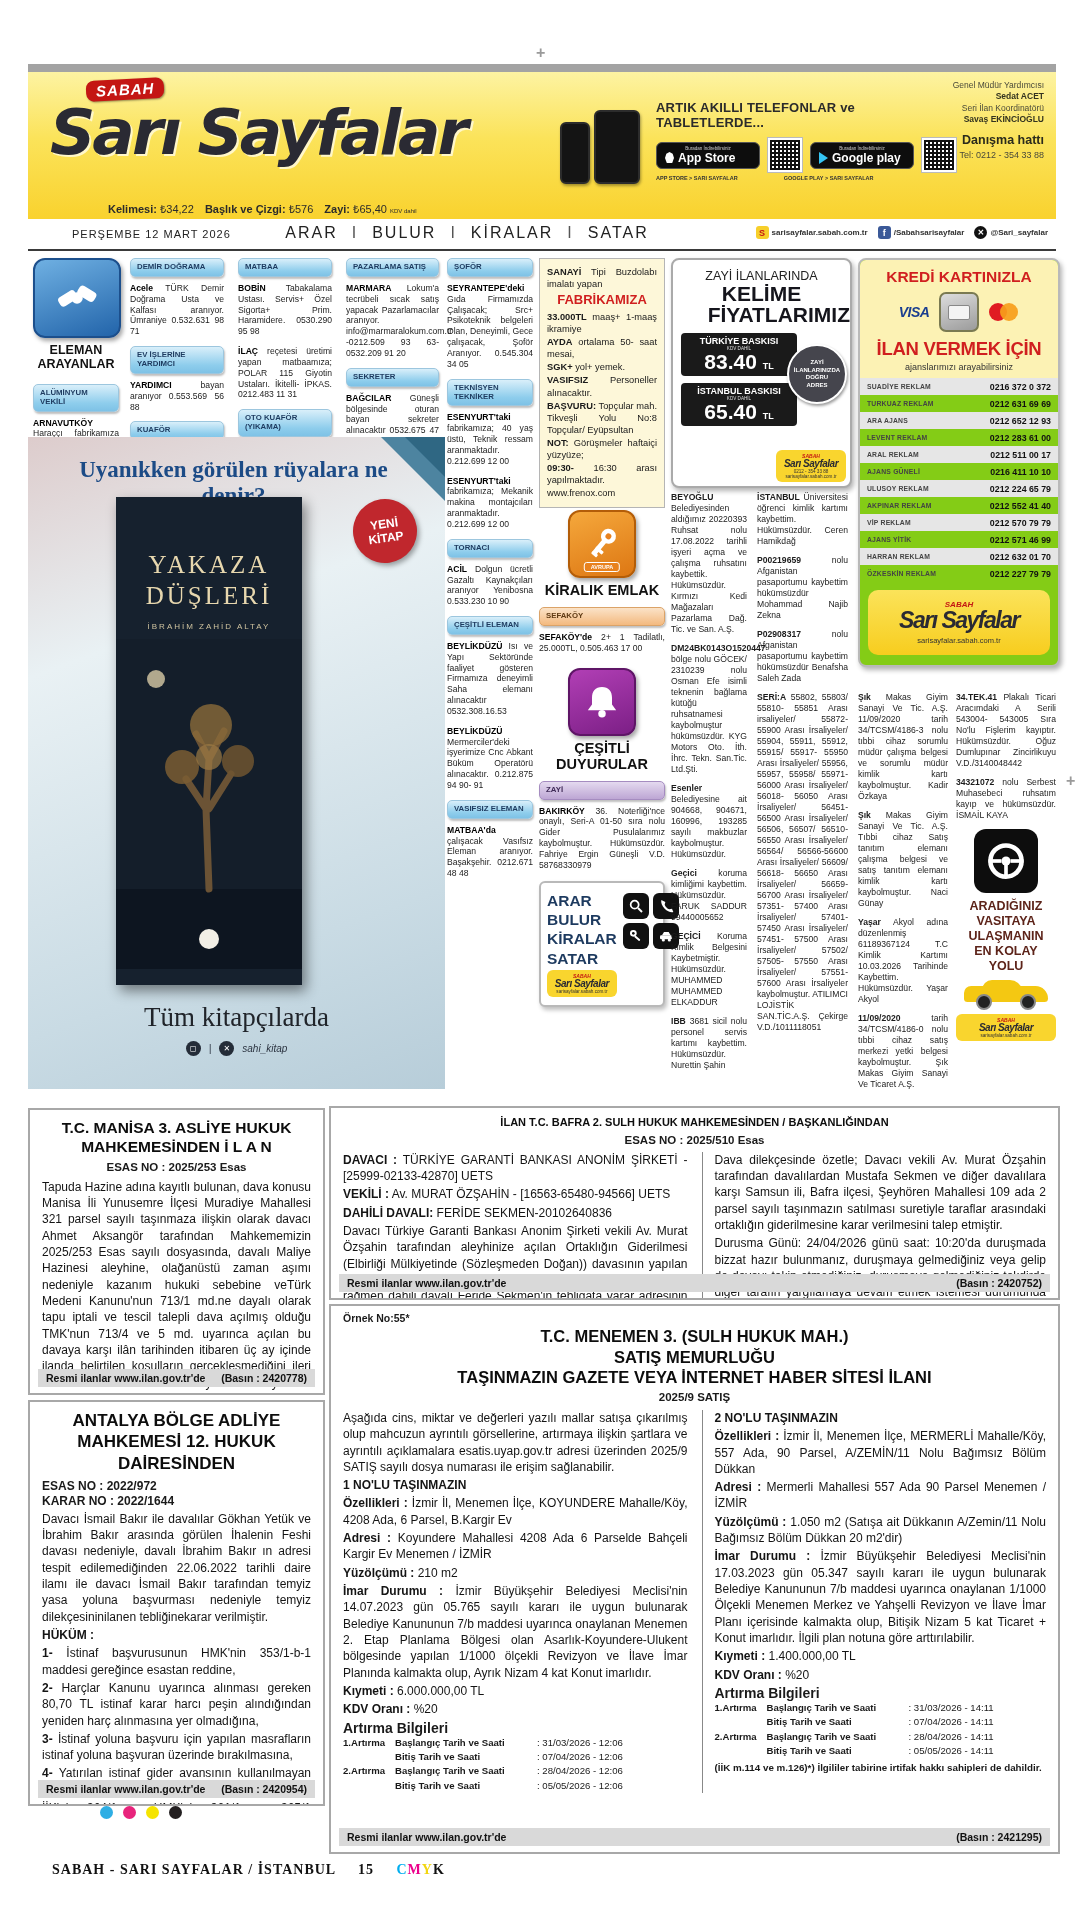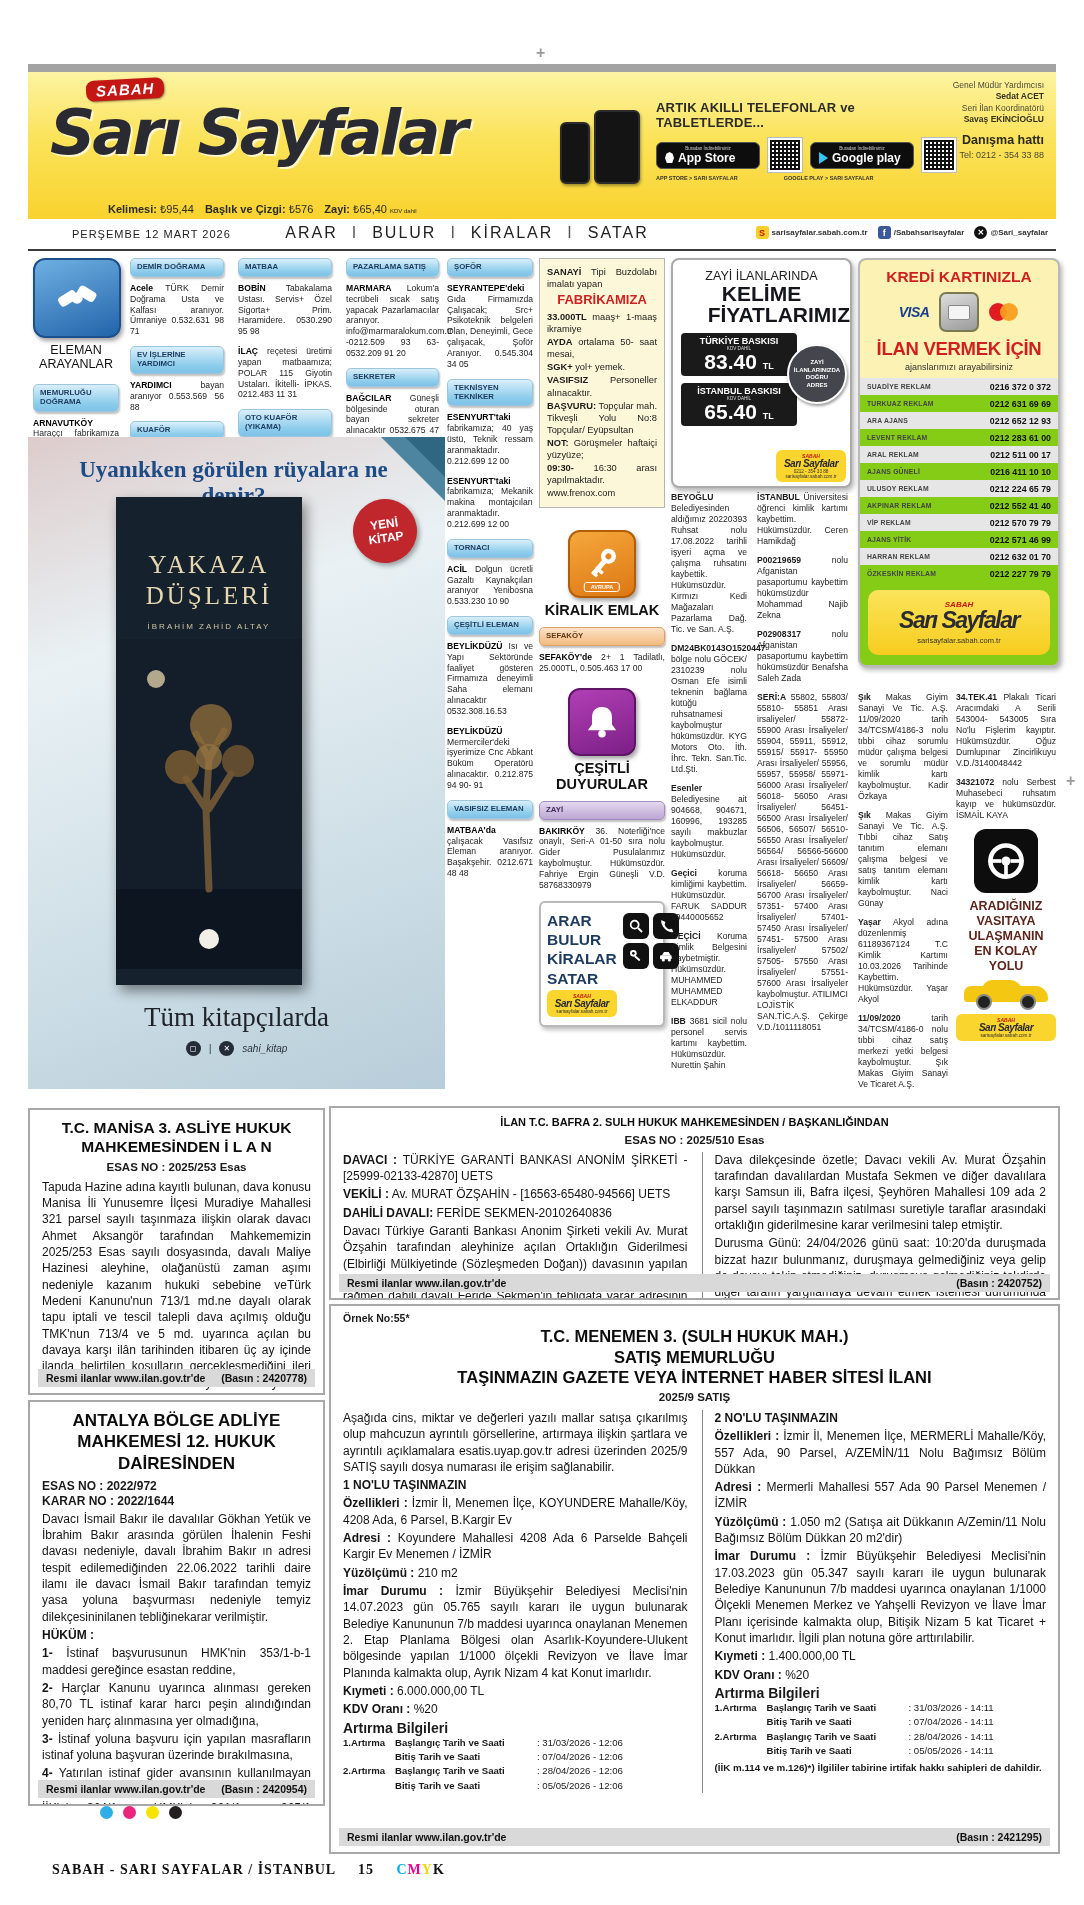--- a/index.html
+++ b/index.html
@@ -62,23 +62,23 @@
        border-radius:5px;color:#1d3a5f;font-size:7.8px;font-weight:bold;padding:4px 6px;
        box-shadow:1px 2px 2px rgba(0,0,0,.25);margin:0 0 6px 0;line-height:1.15;}
   .tab.peach{background:linear-gradient(180deg,#fbe3c8,#f3b97f);border-color:#dba368;color:#5f3a14;}
   .tab.lav{background:linear-gradient(180deg,#e4d9ef,#bda6d4);border-color:#a58cc0;color:#3f2a57;}
   .ad{font-size:8.6px;line-height:1.26;text-align:justify;margin:0 0 9px 0;color:#1c1c1c;}
   .ad b{color:#000;}
   
   .icon-box{width:84px;height:76px;border-radius:12px;border:2px solid #1c4f8c;
             background:linear-gradient(160deg,#6fb0e2,#2264aa);display:flex;align-items:center;justify-content:center;
             box-shadow:2px 3px 4px rgba(0,0,0,.35);}
-  .cat-label{font-size:12.5px;font-weight:normal;text-align:center;color:#111;margin:5px 0 12px 0;line-height:1.15;}
-  
-  .sanayi{background:#fdf7d9;border:1px solid #b5b5b5;padding:7px 7px;font-size:9.3px;line-height:1.3;margin-bottom:22px;}
+  .cat-label{font-size:12.5px;font-weight:bold;text-align:center;color:#111;margin:5px 0 12px 0;line-height:1.15;}
+  
+  .sanayi{background:#fdf7d9;border:1px solid #b5b5b5;padding:7px 7px;font-size:9.3px;line-height:1.3;margin-bottom:2px;}
   .s-line{margin:0 0 1px 0;text-align:justify;}
   .s-red{color:#d01f1f;font-weight:bold;font-size:13px;text-align:center;margin:2px 0;}
   .mini-cat{text-align:center;margin-bottom:8px;}
   .mini-ic{width:64px;height:64px;margin:0 auto;border-radius:12px;display:flex;align-items:center;justify-content:center;
            box-shadow:2px 3px 4px rgba(0,0,0,.35);position:relative;}
   .mini-ic.orange{background:linear-gradient(160deg,#f5a83c,#dd7713);border:2px solid #b35d08;}
   .mini-ic.purple{background:linear-gradient(160deg,#b13fb5,#7c1f86);border:2px solid #5e1566;}
   .mini-tagchip{position:absolute;bottom:4px;left:50%;transform:translateX(-50%);background:#e8821e;color:#fff;
                 font-size:5.5px;font-weight:bold;padding:1px 6px;border-radius:3px;border:1px solid #fff;}
   .mini-title{font-size:14.5px;font-weight:bold;color:#111;line-height:1.1;margin-top:5px;}
@@ -232,21 +232,21 @@
     </div>
     <div class="staff">
       <div>Genel Müdür Yardımcısı</div>
       <div class="bold">Sedat ACET</div>
       <div>Seri İlan Koordinatörü</div>
       <div class="bold">Savaş EKİNCİOĞLU</div>
       <div class="hotline">Danışma hattı</div>
       <div class="hotline-tel">Tel: 0212 - 354 33 88</div>
     </div>
     <div class="pricebar">
-      <b>Kelimesi:</b> <span>₺95,44</span>
+      <b>Kelimesi:</b> <span>₺34,22</span>
       <b>Başlık ve Çizgi:</b> <span>₺576</span>
       <b>Zayi:</b> <span>₺65,40</span>
       <span class="kdv">KDV dahil</span>
     </div>
   </header>
 
   <div class="datebar">
     <div class="date">PERŞEMBE 12 MART 2026</div>
     <div class="slogan" id="slogan"><span>ARAR</span><span class="sep">I</span><span>BULUR</span><span class="sep">I</span><span>KİRALAR</span><span class="sep">I</span><span>SATAR</span></div>
     <div class="social" id="social">
@@ -269,21 +269,21 @@
     <div class="icon-box">
       <svg width="46" height="46" viewBox="0 0 48 48">
         <g fill="#ffffff">
           <rect x="4" y="19" width="20" height="11" rx="4" transform="rotate(-32 14 24)"></rect>
           <rect x="24" y="14" width="20" height="11" rx="4" transform="rotate(32 34 20)"></rect>
           <circle cx="24" cy="24" r="6"></circle>
         </g>
       </svg>
     </div>
     <div class="cat-label">ELEMAN ARAYANLAR</div>
-    <div class="tab">MEMURLUĞU DOĞRAMA</div>
+    <div class="tab">ALÜMİNYUM VEKİLİ</div>
     <p class="ad"><b>ARNAVUTKÖY</b> <span>Haraççı fabrikamıza Alüminyum Doğrama İmalat ve Montaj Ustaları. 0.535.487 24 40</span></p>
   </div>
 
   <div class="col" id="ccol-0" style="left:130px;width:94px;">
       <div class="tab">DEMİR DOĞRAMA</div>
       <p class="ad"><b>Acele</b> TÜRK Demir Doğrama Usta ve Kalfası aranıyor. Ümraniye 0.532.631 98 71</p>
       <div class="tab">EV İŞLERİNE YARDIMCI</div>
       <p class="ad"><b>YARDIMCI</b> bayan aranıyor 0.553.569 56 88</p>
       <div class="tab">KUAFÖR</div>
       <p class="ad"><b>OTEL</b> kuaförüne bayan kalfa mankürist Etiler 0.212.352 07 95</p>

